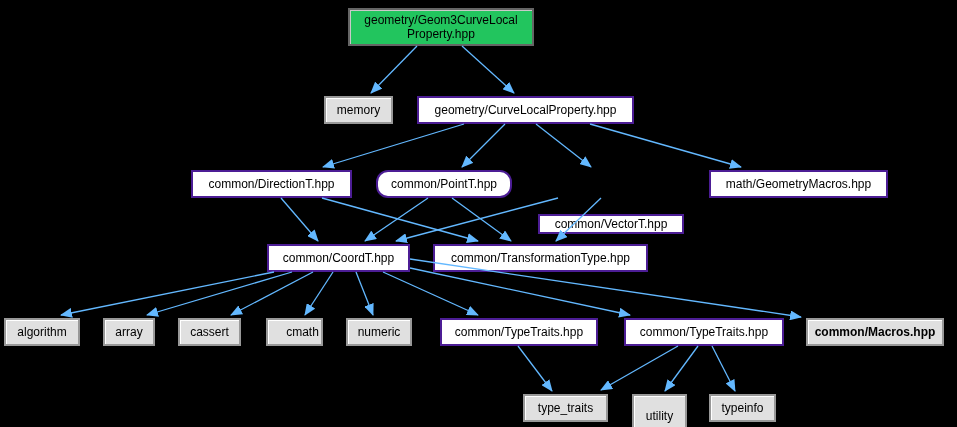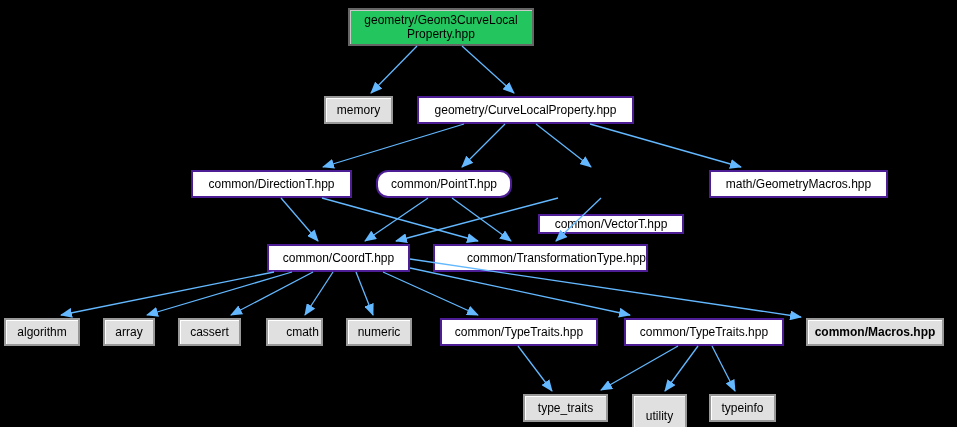--- a/index.html
+++ b/index.html
@@ -122,21 +122,21 @@
     <div class="node white" style="left: 709px; top: 170px; width: 179px; height: 28px;">
       <span>
         <span class="lbl">math/GeometryMacros.hpp</span>
       </span>
     </div>
     <div class="node white" style="left: 267px; top: 244px; width: 143px; height: 28px;">
       <span>
         <span class="lbl">common/CoordT.hpp</span>
       </span>
     </div>
-    <div class="node white" style="left: 433px; top: 244px; width: 215px; height: 28px; justify-content: flex-end;">
+    <div class="node white" style="left: 433px; top: 244px; width: 215px; height: 28px;">
       <span>
         <span class="lbl">common/TransformationType.hpp</span>
       </span>
     </div>
     <div class="node gray" style="left: 4px; top: 318px; width: 76px; height: 28px;">
       <span>
         <span class="lbl">algorithm</span>
       </span>
     </div>
     <div class="node gray" style="left: 103px; top: 318px; width: 52px; height: 28px;">

